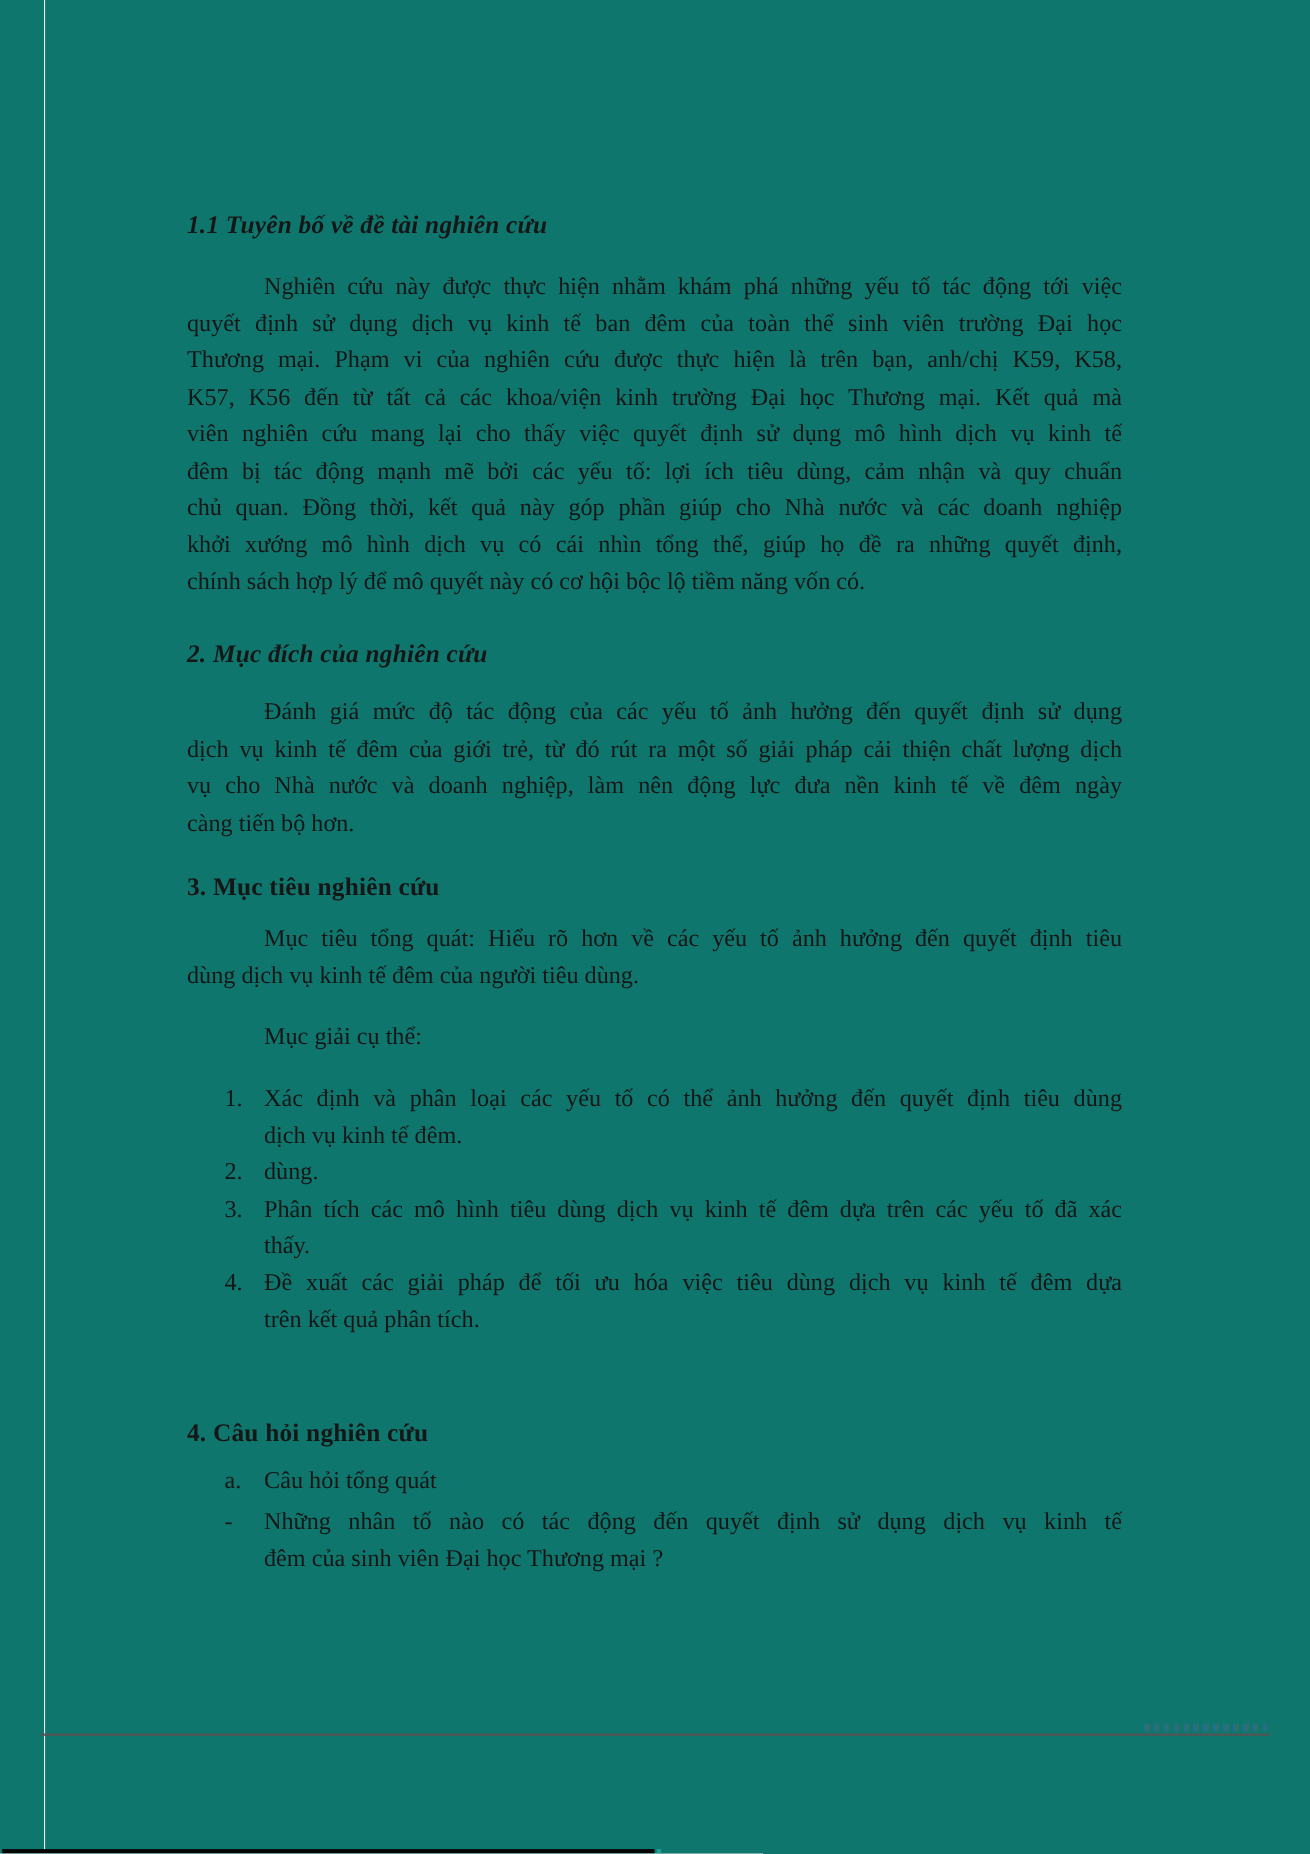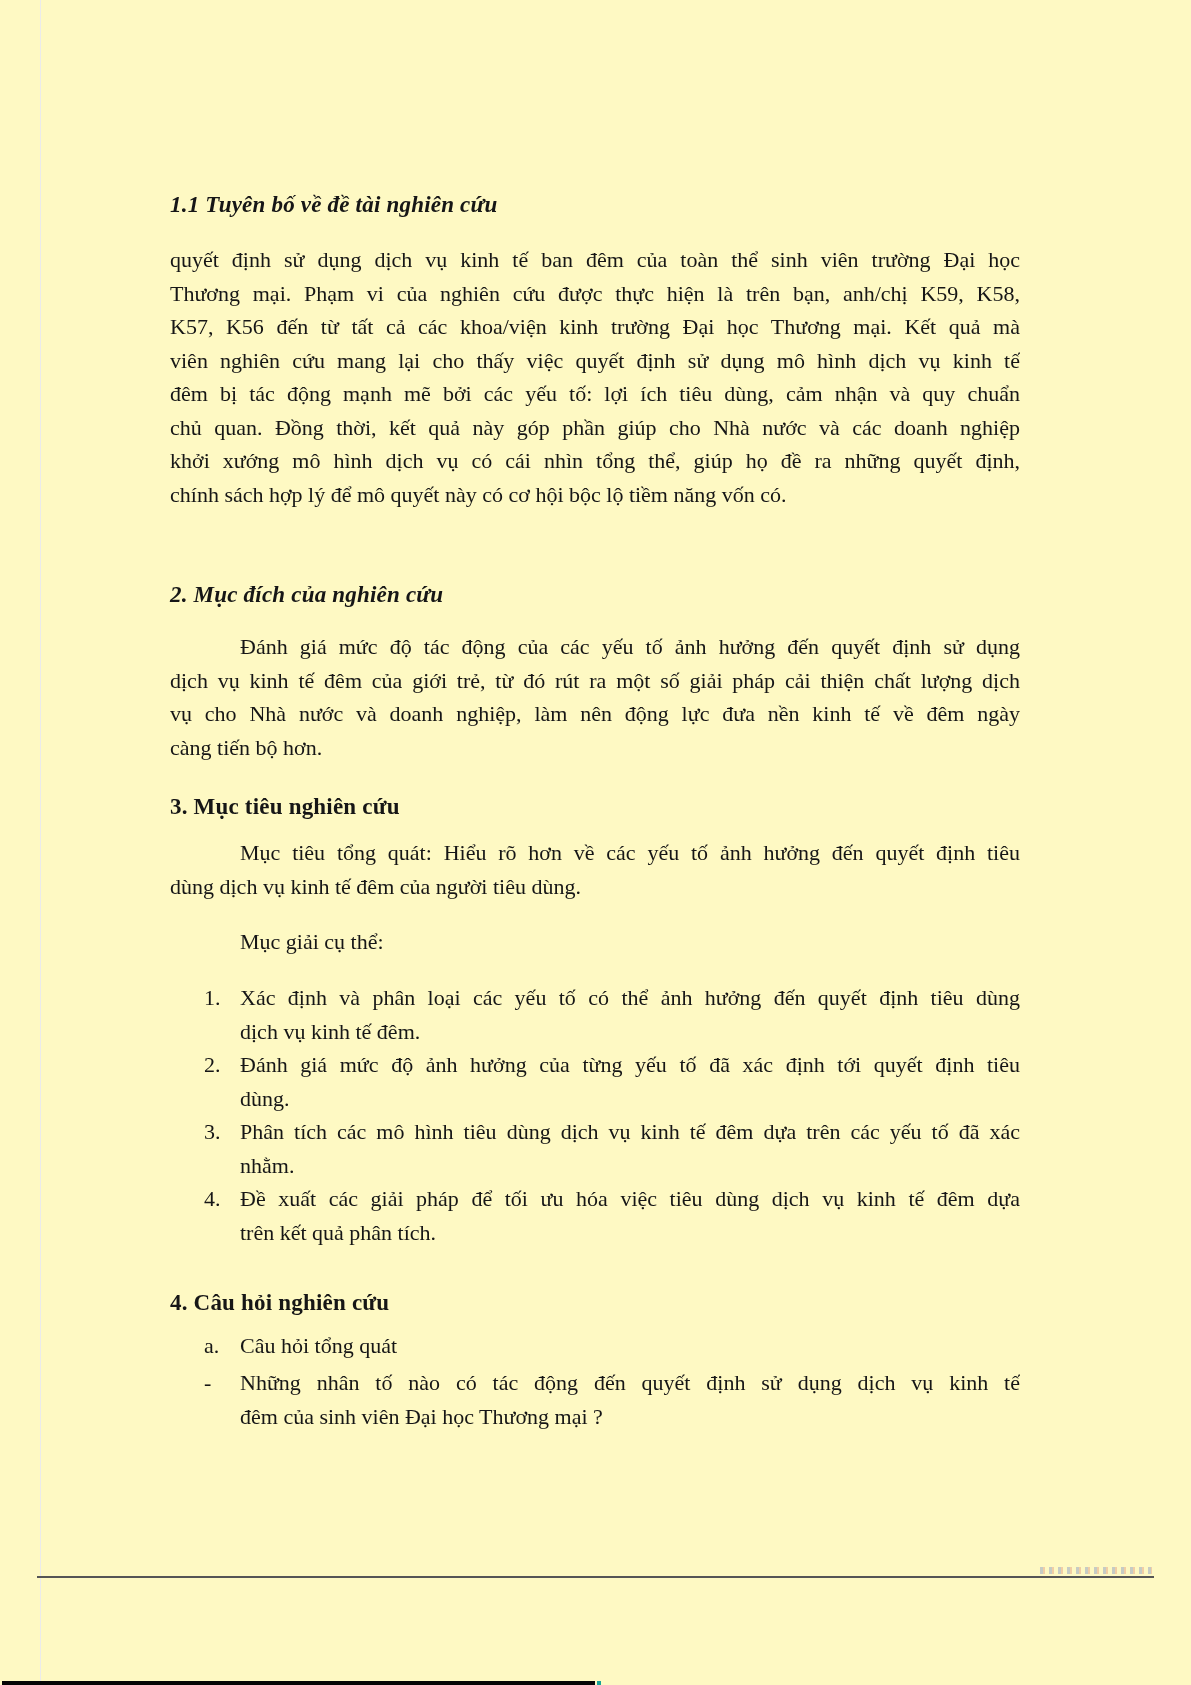--- a/index.html
+++ b/index.html
@@ -1,20 +1,20 @@
 <!DOCTYPE html>
 <html><head>
 <meta charset="utf-8">
 <style>
   html,body { margin:0; padding:0; background:#d8d8d8; }
   .page {
     position:relative;
     width:1191px; height:1685px;
     margin:0 auto;
-    background:#fef9c3;
+    background:#0f766e;
     overflow:hidden;
     font-family:"Liberation Serif","DejaVu Serif",serif;
     color:#161616;
   }
   .scan-edge {
     position:absolute; left:40px; top:0; width:1px; height:100%;
     background:#ebebeb;
   }
   .block { position:absolute; left:170px; width:850px; }
   .heading {
@@ -57,20 +57,21 @@
 </head>
 <body>
 
 <div class="page">
 
   <div class="scan-edge"></div>
 
   <div class="block heading italic" style="top:190px;">1.1 Tuyên bố về đề tài nghiên cứu</div>
 
   <div class="block" style="top:243px;">
+    <div class="line just indent">Nghiên cứu này được thực hiện nhằm khám phá những yếu tố tác động tới việc</div>
     <div class="line just">quyết định sử dụng dịch vụ kinh tế ban đêm của toàn thể sinh viên trường Đại học</div>
     <div class="line just">Thương mại. Phạm vi của nghiên cứu được thực hiện là trên bạn, anh/chị K59, K58,</div>
     <div class="line just">K57, K56 đến từ tất cả các khoa/viện kinh trường Đại học Thương mại. Kết quả mà</div>
     <div class="line just">viên nghiên cứu mang lại cho thấy việc quyết định sử dụng mô hình dịch vụ kinh tế</div>
     <div class="line just">đêm bị tác động mạnh mẽ bởi các yếu tố: lợi ích tiêu dùng, cảm nhận và quy chuẩn</div>
     <div class="line just">chủ quan. Đồng thời, kết quả này góp phần giúp cho Nhà nước và các doanh nghiệp</div>
     <div class="line just">khởi xướng mô hình dịch vụ có cái nhìn tổng thể, giúp họ đề ra những quyết định,</div>
     <div class="line">chính sách hợp lý để mô quyết này có cơ hội bộc lộ tiềm năng vốn có.</div>
   </div>
 
@@ -95,27 +96,26 @@
   </div>
 
   <div class="block" style="top:981px;">
     <div class="li">
       <span class="marker">1.</span>
       <div class="line just">Xác định và phân loại các yếu tố có thể ảnh hưởng đến quyết định tiêu dùng</div>
       <div class="line">dịch vụ kinh tế đêm.</div>
     </div>
     <div class="li">
       <span class="marker">2.</span>
-      <div class="line just">Đánh giá mức độ ảnh hưởng của từng yếu tố đã xác định tới quyết định tiêu</div>
       <div class="line">dùng.</div>
     </div>
     <div class="li">
       <span class="marker">3.</span>
       <div class="line just">Phân tích các mô hình tiêu dùng dịch vụ kinh tế đêm dựa trên các yếu tố đã xác</div>
-      <div class="line">nhằm.</div>
+      <div class="line">thấy.</div>
     </div>
     <div class="li">
       <span class="marker">4.</span>
       <div class="line just">Đề xuất các giải pháp để tối ưu hóa việc tiêu dùng dịch vụ kinh tế đêm dựa</div>
       <div class="line">trên kết quả phân tích.</div>
     </div>
   </div>
 
   <div class="block heading" style="top:1288px;">4. Câu hỏi nghiên cứu</div>
 

